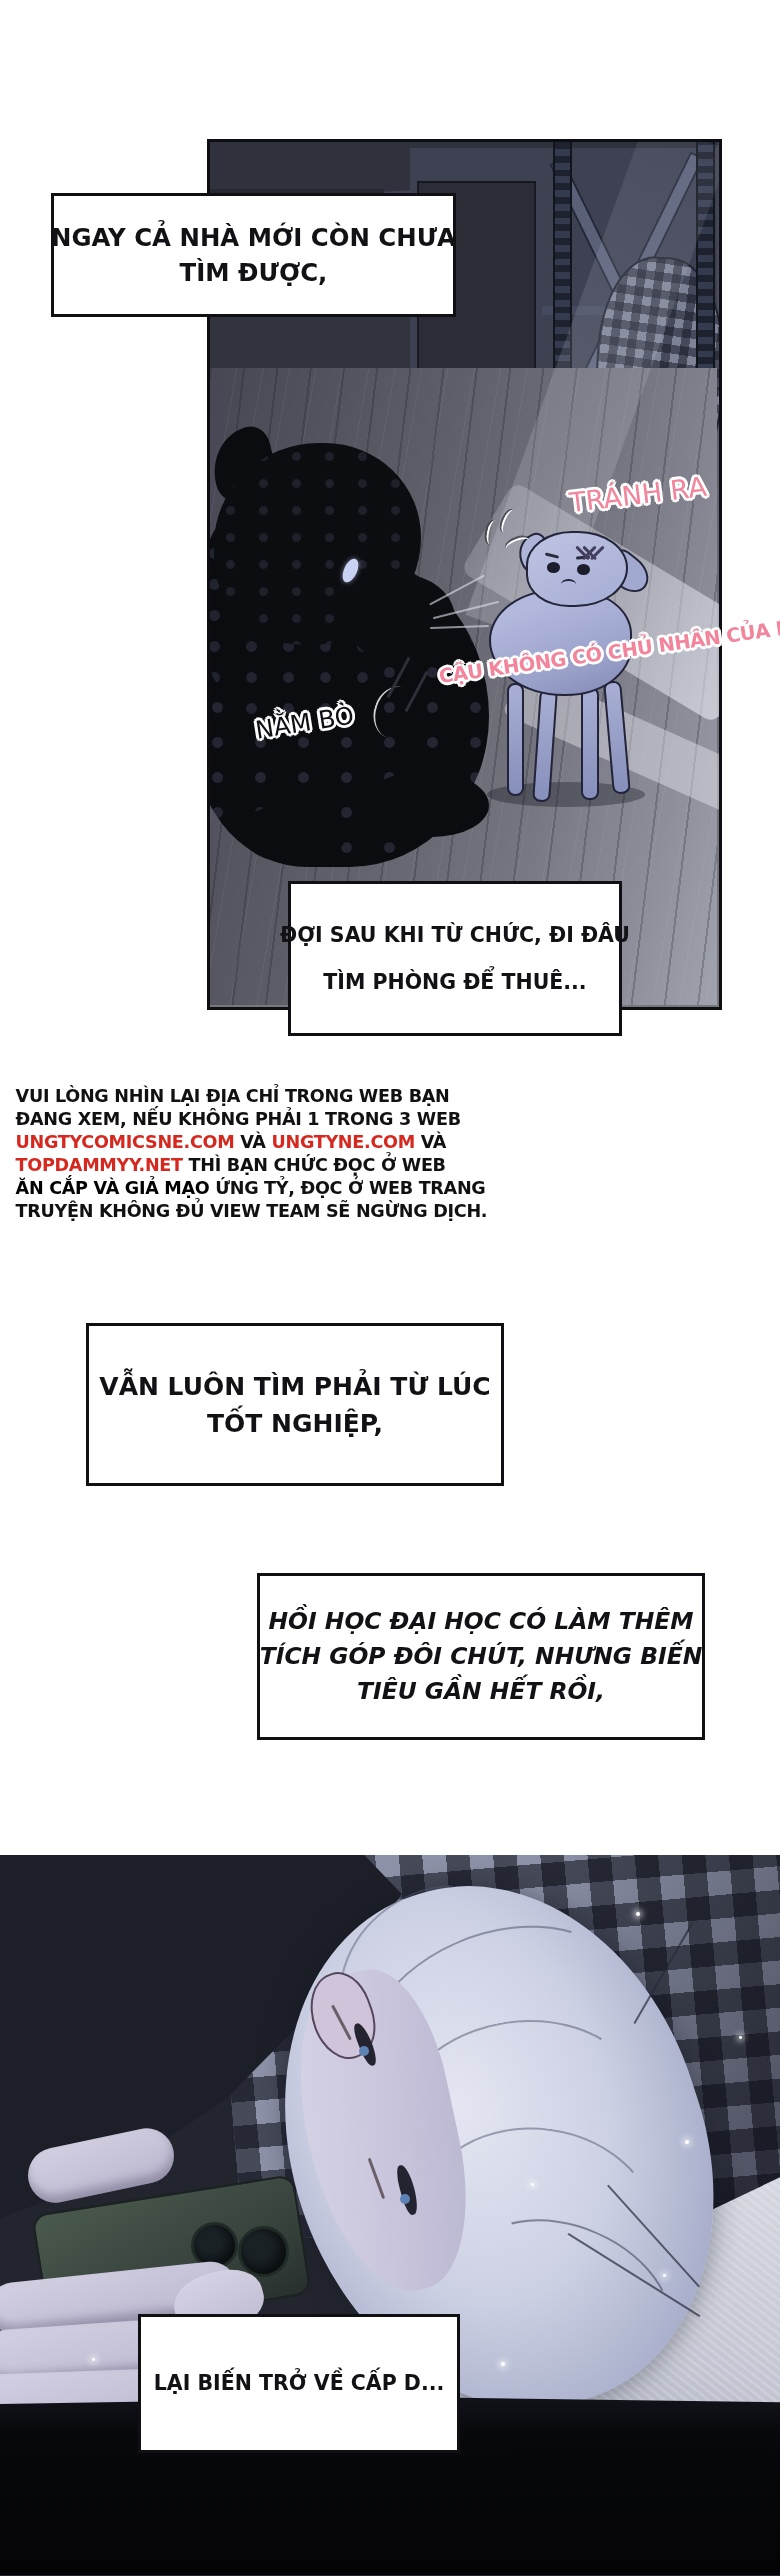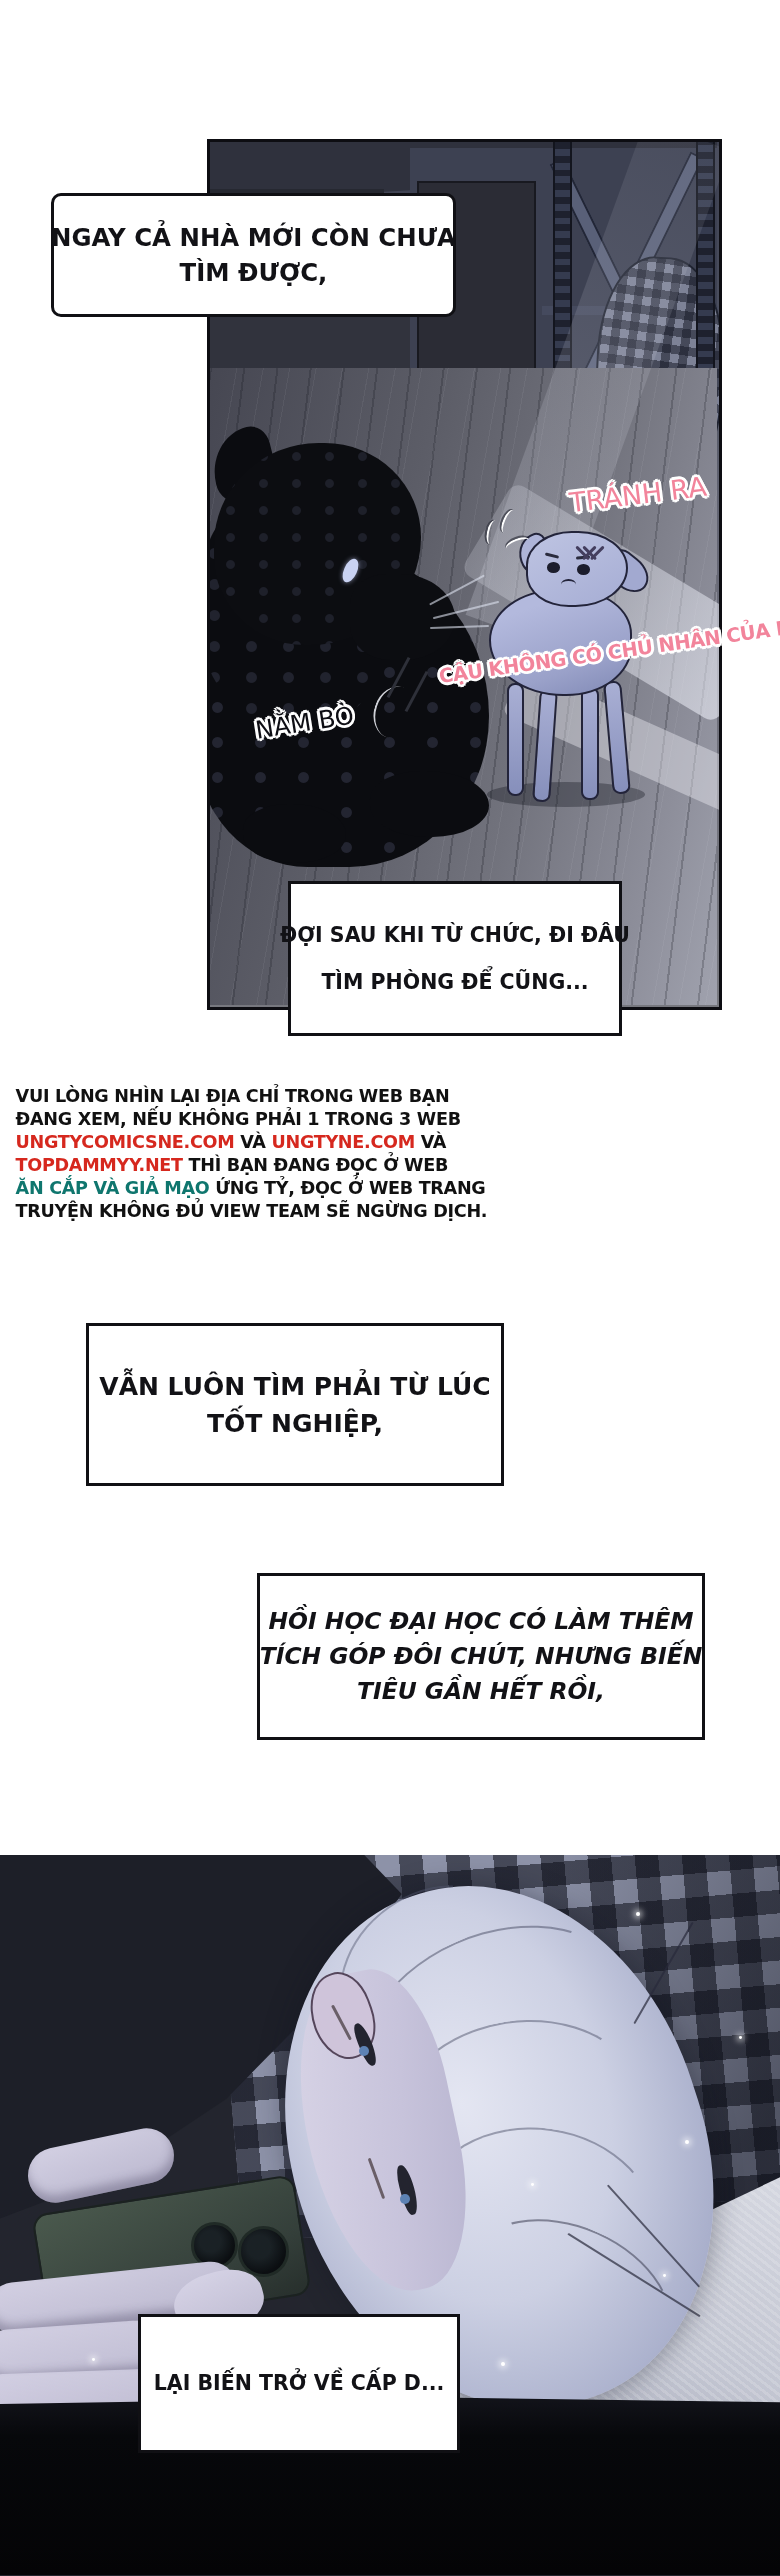--- a/index.html
+++ b/index.html
@@ -3,21 +3,21 @@
 <meta charset="utf-8">
 <style>
   html,body{margin:0;padding:0;background:#ffffff;}
   .page{position:relative;width:780px;height:2576px;background:#ffffff;overflow:hidden;
         font-family:"DejaVu Sans",sans-serif;}
   
   .balloon{position:absolute;background:#ffffff;border:3.9px solid #101014;box-sizing:border-box;
            display:flex;flex-direction:column;justify-content:center;align-items:center;
            text-align:center;font-weight:bold;color:#121216;z-index:30;}
   .balloon .ln{white-space:nowrap;}
-  #balloon-intro{left:51px;top:193px;width:405px;height:124px;font-size:24.4px;line-height:35px;border-radius:10px;}
+  #balloon-intro{left:51px;top:193px;width:405px;height:124px;font-size:24.4px;line-height:35px;}
   #balloon-doi{left:288px;top:881px;width:334px;height:155px;font-size:20.5px;line-height:30px;gap:17px;}
   #balloon-van{left:86px;top:1323px;width:418px;height:163px;font-size:25px;line-height:37px;}
   #balloon-hoi{left:257px;top:1573px;width:448px;height:167px;font-size:23.4px;line-height:35px;font-style:italic;}
   #balloon-lai{left:138px;top:2314px;width:322px;height:139px;font-size:20.5px;line-height:29px;}
   
   .notice{position:absolute;left:15.6px;top:1085px;z-index:5;font-weight:bold;color:#111111;
           font-size:17.6px;line-height:23px;letter-spacing:-0.3px;white-space:nowrap;}
   
   .sfx{position:absolute;font-weight:bold;white-space:nowrap;z-index:35;}
   .sfx-pink{color:#f2849b;text-shadow:-2px -2px 0 #fff,2px -2px 0 #fff,-2px 2px 0 #fff,2px 2px 0 #fff,
@@ -258,29 +258,29 @@
 
   <div id="sfx-cau" class="sfx sfx-pink">CẬU KHÔNG CÓ CHỦ NHÂN CỦA MÌNH SAO</div>
 
   <div id="balloon-intro" class="balloon">
     <div class="ln">NGAY CẢ NHÀ MỚI CÒN CHƯA</div>
     <div class="ln">TÌM ĐƯỢC,</div>
   </div>
 
   <div id="balloon-doi" class="balloon">
     <div class="ln">ĐỢI SAU KHI TỪ CHỨC, ĐI ĐÂU</div>
-    <div class="ln">TÌM PHÒNG ĐỂ CŨNG...</div>
+    <div class="ln">TÌM PHÒNG ĐỂ THUÊ...</div>
   </div>
 
   <div class="notice">
     <div><span>VUI LÒNG NHÌN LẠI ĐỊA CHỈ TRONG WEB BẠN</span></div>
     <div><span>ĐANG XEM, NẾU KHÔNG PHẢI 1 TRONG 3 WEB</span></div>
     <div><span style="color: rgb(214, 40, 30);">UNGTYCOMICSNE.COM</span><span> VÀ </span><span style="color: rgb(214, 40, 30);">UNGTYNE.COM</span><span> VÀ</span></div>
-    <div><span style="color: rgb(214, 40, 30);">TOPDAMMYY.NET</span><span> THÌ BẠN ĐANG ĐỌC Ở WEB</span></div>
-    <div><span style="color: #0f766e;">ĂN CẮP VÀ GIẢ MẠO</span><span> ỨNG TỶ, ĐỌC Ở WEB TRANG</span></div>
+    <div><span style="color: rgb(214, 40, 30);">TOPDAMMYY.NET</span><span> THÌ BẠN CHỨC ĐỌC Ở WEB</span></div>
+    <div><span style="color: #000000;">ĂN CẮP VÀ GIẢ MẠO</span><span> ỨNG TỶ, ĐỌC Ở WEB TRANG</span></div>
     <div><span>TRUYỆN KHÔNG ĐỦ VIEW TEAM SẼ NGỪNG DỊCH.</span></div>
   </div>
 
   <div id="balloon-van" class="balloon">
     <div class="ln">VẪN LUÔN TÌM PHẢI TỪ LÚC</div>
     <div class="ln">TỐT NGHIỆP,</div>
   </div>
 
   <div id="balloon-hoi" class="balloon">
     <div class="ln">HỒI HỌC ĐẠI HỌC CÓ LÀM THÊM</div>

